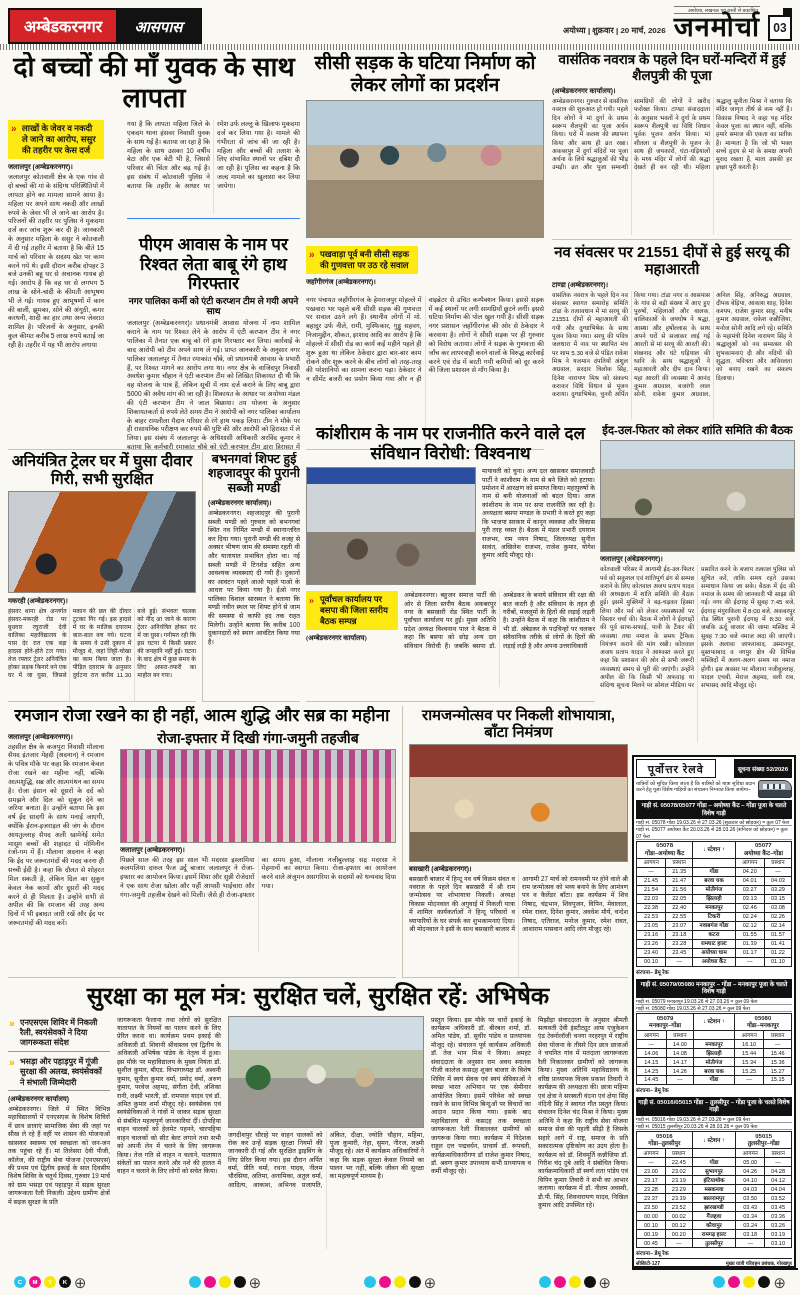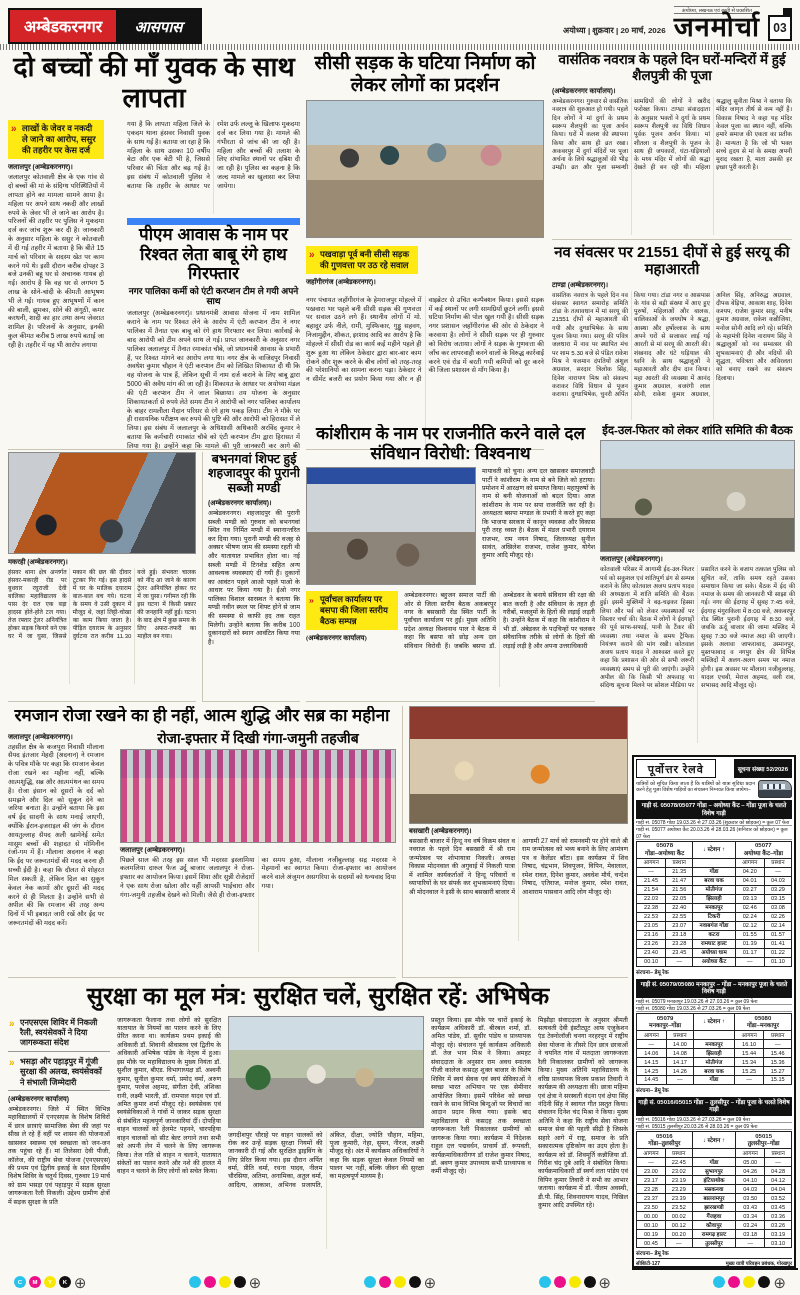--- a/index.html
+++ b/index.html
@@ -7,21 +7,21 @@
   body { font-family:"Liberation Sans","DejaVu Sans",sans-serif; }
   .page { position:relative; width:800px; height:1295px; background:#faf8f2; margin:0 auto; overflow:hidden; color:#1a1a1a; }
 
   
   .hdr { position:absolute; left:8px; top:6px; right:8px; height:36px; }
   .tabs { position:absolute; left:0; top:2px; display:flex; border:2px solid #111; }
   .tab-red { background:#d42427; color:#fff; font-weight:bold; font-size:16px; padding:5px 14px; }
   .tab-blk { background:#121212; color:#fff; font-weight:bold; font-size:15px; font-style:italic; padding:6px 18px; }
   .hdr-right { position:absolute; right:0; top:0; display:flex; align-items:flex-end; gap:8px; }
   .edition { font-size:8px; font-weight:bold; padding-bottom:6px; color:#222; }
-  .mast-wrap { text-align:center; }
+  .mast-wrap { text-align:right; }
   .tagline { font-size:5px; color:#333; border-top:1px solid #777; border-bottom:1px solid #777; padding:0 2px; }
   .mast { font-size:27px; font-weight:bold; letter-spacing:1px; line-height:1; color:#0d0d0d; font-family:"Liberation Serif","DejaVu Serif",serif; }
   .pageno { position:relative; width:24px; height:26px; border:2px solid #111; font-weight:bold; font-size:12px; display:flex; align-items:center; justify-content:center; background:#fff; }
   .pageno::before { content:""; position:absolute; right:-2px; top:-9px; width:9px; height:9px; background:#111; }
   .hatch { position:absolute; left:0; right:0; top:44px; height:6px;
     background:repeating-linear-gradient(90deg,#777 0 1px,transparent 1px 3px); }
 
   
   .sec { position:absolute; overflow:hidden; }
   .hl { font-weight:bold; text-align:center; line-height:1.15; color:#090909; }
@@ -119,21 +119,21 @@
   <div class="sec rule-b" style="left:8px; top:52px; width:292px; height:398px;">
     <div class="hl" style="font-size:27px; margin-bottom:6px;">दो बच्चों की माँ युवक के साथ लापता</div>
     <div style="display:flex; gap:23px;">
       <div style="width:96px; flex:none;">
         <div class="kick">लाखों के जेवर व नकदी ले जाने का आरोप, ससुर की तहरीर पर केस दर्ज</div>
         <div class="dl">जलालपुर (अम्बेडकरनगर)।</div>
         <div class="bd">जलालपुर कोतवाली क्षेत्र के एक गांव से दो बच्चों की मां के संदिग्ध परिस्थितियों में लापता होने का मामला सामने आया है। महिला पर अपने साथ नकदी और लाखों रुपये के जेवर भी ले जाने का आरोप है। परिजनों की तहरीर पर पुलिस ने मुकदमा दर्ज कर जांच शुरू कर दी है। जानकारी के अनुसार महिला के ससुर ने कोतवाली में दी गई तहरीर में बताया है कि बीते 15 मार्च को परिवार के सदस्य खेत पर काम करने गये थे। इसी दौरान करीब दोपहर 3 बजे उनकी बहू घर से अचानक गायब हो गई। आरोप है कि वह घर से लगभग 5 लाख के सोने-चांदी के कीमती आभूषण भी ले गई। गायब हुए आभूषणों में कान की बाली, झुमका, सोने की अंगूठी, कमर करधनी, शादी का हार तथा अन्य जेवरात शामिल है। परिजनों के अनुसार, इनकी कुल कीमत करीब 5 लाख रुपये बताई जा रही है। तहरीर में यह भी आरोप लगाया</div>
       </div>
       <div style="flex:1;">
         <div class="bd c2" style="height:94px; overflow:hidden;">गया है कि लापता महिला जिले के एकदम थाना हंसवर निवासी युवक के साथ गई है। बताया जा रहा है कि महिला के साथ उसका 10 वर्षीय बेटा और एक बेटी भी है, जिससे परिवार की चिंता और बढ़ गई है। इस संबंध में कोतवाली पुलिस ने बताया कि तहरीर के आधार पर रमेश उर्फ लल्लू के खिलाफ मुकदमा दर्ज कर लिया गया है। मामले की गंभीरता से जांच की जा रही है। महिला और बच्चों की तलाश के लिए संभावित स्थानों पर दबिश दी जा रही है। पुलिस का कहना है कि जल्द मामले का खुलासा कर लिया जायेगा।</div>
-        <div style="margin-top:4px; border-top:7px solid #3b82f6; padding-top:0;">
+        <div style="margin-top:4px; border-top:1px solid #3b82f6; padding-top:16px;">
           <div class="hl" style="font-size:17px;">पीएम आवास के नाम पर रिश्वत लेता बाबू रंगे हाथ गिरफ्तार</div>
           <div class="hl" style="font-size:9px; margin:2px 0 3px;">नगर पालिका कर्मी को एंटी करप्शन टीम ले गयी अपने साथ</div>
           <div class="bd" style="height:220px; overflow:hidden;">जलालपुर (अम्बेडकरनगर)। प्रधानमंत्री आवास योजना में नाम शामिल कराने के नाम पर रिश्वत लेने के आरोप में एंटी करप्शन टीम ने नगर पालिका में तैनात एक बाबू को रंगे हाथ गिरफ्तार कर लिया। कार्रवाई के बाद आरोपी को टीम अपने साथ ले गई। प्राप्त जानकारी के अनुसार नगर पालिका जलालपुर में तैनात रमाकांत चौबे, जो प्रधानमंत्री आवास के प्रभारी हैं, पर रिश्वत मांगने का आरोप लगा था। नगर क्षेत्र के वाजिदपुर निवासी अवधेश कुमार चौहान ने एंटी करप्शन टीम को लिखित शिकायत दी थी कि वह योजना के पात्र हैं, लेकिन सूची में नाम दर्ज कराने के लिए बाबू द्वारा 5000 की अवैध मांग की जा रही है। शिकायत के आधार पर अयोध्या मंडल की एंटी करप्शन टीम ने जाल बिछाया। तय योजना के अनुसार शिकायतकर्ता से रुपये लेते समय टीम ने आरोपी को नगर पालिका कार्यालय के बाहर रामलीला मैदान परिसर से रंगे हाथ पकड़ लिया। टीम ने मौके पर ही रासायनिक परीक्षण कर रुपये की पुष्टि की और आरोपी को हिरासत में ले लिया। इस संबंध में जलालपुर के अधिशासी अधिकारी अरविंद कुमार ने बताया कि कर्मचारी रमाकांत चौबे को एंटी करप्शन टीम द्वारा हिरासत में लिया गया है। उन्होंने कहा कि मामले की पूरी जानकारी कर आगे की कार्रवाई की जाएगी।</div>
         </div>
       </div>
     </div>
   </div>
 
   <div class="sec rule-b" style="left:306px; top:52px; width:238px; height:398px;">
     <div class="hl" style="font-size:19px; margin-bottom:4px;">सीसी सड़क के घटिया निर्माण को लेकर लोगों का प्रदर्शन</div>
@@ -153,20 +153,21 @@
     <div class="dl">(अम्बेडकरनगर कार्यालय)।</div>
     <div class="bd c3" style="font-size:6.2px; height:138px; overflow:hidden;">अम्बेडकरनगर। गुरुवार से वासंतिक नवरात्र की शुरुआत हो गयी। पहले दिन लोगों ने मां दुर्गा के प्रथम स्वरूप शैलपुत्री का पूजा अर्चन किया। घरों में कलश की स्थापना किया और साथ ही व्रत रखा। अकबरपुर में दुर्गा मंदिरों पर पूजा अर्चना के लिये श्रद्धालुओं की भीड़ उमड़ी। व्रत और पूजा सम्बन्धी सामग्रियों की लोगों ने खरीद फरोख्त किया। टाण्डा संवाददाता के अनुसार भक्तों ने दुर्गा के प्रथम स्वरूप शैलपुत्री का विधि विधान पूर्वक पूजन अर्चन किया। मां शीतला व शैलपुत्री के पूजन के साथ ही जयकारों, घंटा-घड़ियालों के मध्य मंदिर में लोगों की श्रद्धा देखते ही बन रही थी। महिला श्रद्धालु सुनीता मिश्रा ने बताया कि मंदिर जागृत तीर्थ से कम नहीं है। विकास निषाद ने कहा यह मंदिर केवल पूजा का स्थान नहीं, बल्कि हमारे समाज की एकता का प्रतीक है। मान्यता है कि जो भी भक्त सच्चे हृदय से मां के समक्ष अपनी मुराद रखता है, माता उसकी हर इच्छा पूरी करती है।</div>
     <div style="margin-top:4px; border-top:1px solid #c9c4b4; padding-top:3px;">
       <div class="hl" style="font-size:15px;">नव संवत्सर पर 21551 दीपों से हुई सरयू की महाआरती</div>
       <div class="dl">टाण्डा (अम्बेडकरनगर)।</div>
       <div class="bd c3" style="font-size:6.2px; height:160px; overflow:hidden;">वासंतिक नवरात्र के पहले दिन नव संवत्सर स्वागत समारोह समिति टांडा के तत्वावधान में मां सरयू की 21551 दीपों से महाआरती की गयी और दुग्धाभिषेक के साथ पूजन किया गया। सरयू की पवित्र जलधारा में नाव पर स्थापित मंच पर शाम 5.30 बजे से पंडित राकेश मिश्र ने यजमान दंपतियों अंशुल अग्रवाल, सरदार त्रिलोक सिंह, दिनेश नारायण मिश्र को संकल्प कराकर विधि विधान से पूजन कराया। दुग्धाभिषेक, चुनरी अर्पित किया गया। टांडा नगर व आसपास के गांव से बड़ी संख्या में आए हुए पुरुषों, महिलाओं और बालक, बालिकाओं के जयघोष ने श्रद्धा, आस्था और हर्षोल्लास के साथ अपने घरों से सजाकर लाई गई आरती से मां सरयू की आरती की। शंखनाद और घंटे घड़ियाल की ध्वनि के साथ श्रद्धालुओं ने महाआरती और दीप दान किया। महा आरती की व्यवस्था में आनंद कुमार अग्रवाल, बजरंगी लाल सोनी, राकेश कुमार अग्रवाल, अनिल सिंह, अनिरुद्ध अग्रवाल, दीपक बेड़िया, आकाश शाह, दिनेश कश्यप, राजेश कुमार साहू, मनीष कुमार अग्रवाल, राकेश कन्नौजिया, मनोज सोनी आदि लगे रहे। समिति के महामंत्री दिनेश नारायण सिंह ने श्रद्धालुओं को नव सम्वत्सर की शुभकामनाएं दी और नदियों की शुद्धता, पवित्रता और अविरलता को बनाए रखने का संकल्प दिलाया।</div>
     </div>
   </div>
 
   <div class="sec rule-b" style="left:8px; top:452px; width:188px; height:250px;">
+    <div class="hl" style="font-size:15.5px; margin-bottom:3px;">अनियंत्रित ट्रेलर घर में घुसा दीवार गिरी, सभी सुरक्षित</div>
     <div class="ph ph-truck"></div>
     <div class="dl" style="margin-top:3px;">मकरही (अम्बेडकरनगर)।</div>
     <div class="bd c3" style="font-size:6px; height:116px; overflow:hidden;">हंसवर थाना क्षेत्र अन्तर्गत हंसवर-मकरही रोड पर बुधवार रघुराजी देवी बालिका महाविद्यालय के पास देर रात एक बड़ा हादसा होते-होते टल गया। तेज रफ्तार ट्रेलर अनियंत्रित होकर सड़क किनारे बने एक घर में जा घुसा, जिससे मकान की छत की दीवार टूटकर गिर गई। इस हादसे में घर के मालिक दयाराम बाल-बाल बच गये। घटना के समय वे उसी दुकान में मौजूद थे, जहां लिट्टी-चोखा का काम किया जाता है। पीड़ित दयाराम के अनुसार दुर्घटना रात करीब 11.30 बजे हुई। संभवतः चालक को नींद आ जाने के कारण ट्रेलर अनियंत्रित होकर घर में जा घुसा। गनीमत रही कि इस घटना में किसी प्रकार की जनहानि नहीं हुई। घटना के बाद क्षेत्र में कुछ समय के लिए अफरा-तफरी का माहौल बन गया।</div>
   </div>
 
   <div class="sec rule-b" style="left:202px; top:452px; width:98px; height:250px; border-left:1px solid #c9c4b4; padding-left:5px;">
     <div class="hl" style="font-size:12.5px; margin-bottom:3px;">बभनगवां शिफ्ट हुई शहजादपुर की पुरानी सब्जी मण्डी</div>
     <div class="dl">(अम्बेडकरनगर कार्यालय)।</div>
     <div class="bd" style="font-size:6.4px; height:190px; overflow:hidden;">अम्बेडकरनगर। शहजादपुर की पुरानी सब्जी मण्डी को गुरुवार को बभनगवां स्थित नव निर्मित मण्डी में स्थानान्तरित कर दिया गया। पुरानी मण्डी की वजह से अक्सर भीषण जाम की समस्या रहती थी और यातायात प्रभावित होता था। नई सब्जी मण्डी में टिनशेड सहित अन्य आवश्यक व्यवस्थाएं दी गयी हैं। दुकानों का आवंटन पहले आओ पहले पाओ के आधार पर किया गया है। ईओ नगर पालिका विशाल सारस्वत ने बताया कि मण्डी नवीन स्थल पर शिफ्ट होने से जाम की समस्या से काफी हद तक राहत मिलेगी। उन्होंने बताया कि करीब 100 दुकानदारों को स्थान आवंटित किया गया है।</div>
   </div>
@@ -205,20 +206,21 @@
       <div style="flex:1;">
         <div class="hl" style="font-size:14px; margin-bottom:3px;">रोजा-इफ्तार में दिखी गंगा-जमुनी तहजीब</div>
         <div class="ph ph-iftar"></div>
         <div class="dl" style="margin-top:2px;">जलालपुर (अम्बेडकरनगर)।</div>
         <div class="bd c2" style="height:96px; overflow:hidden;">पिछले साल की तरह इस साल भी मदरसा इस्लामिया कलमलिया दारुल फैज उर्दू बाजार जलालपुर ने रोजा-इफ्तार का आयोजन किया। इसमें शिया और सुन्नी रोजेदारों ने एक साथ रोजा खोला और यहीं आपसी भाईचारा और गंगा-जमुनी तहजीब देखने को मिली। जैसे ही रोजा-इफ्तार का समय हुआ, मौलाना नजीबुल्लाह सद्र मदरसा ने मेहमानों का स्वागत किया। रोजा-इफ्तार का आयोजन करने वाले अंजुमन असगरिया के सदस्यों को धन्यवाद दिया गया।</div>
       </div>
     </div>
   </div>
 
   <div class="sec rule-b" style="left:402px; top:706px; width:226px; height:272px; border-left:1px solid #c9c4b4; padding-left:6px;">
+    <div class="hl" style="font-size:15px; margin-bottom:3px;">रामजन्मोत्सव पर निकली शोभायात्रा, बाँटा निमंत्रण</div>
     <div class="ph ph-yatra"></div>
     <div class="dl" style="margin-top:2px;">बसखारी (अम्बेडकरनगर)।</div>
     <div class="bd c2" style="font-size:6.3px; height:104px; overflow:hidden;">बसखारी बाजार में हिन्दू नव वर्ष विक्रम संवत व नवराज के पहले दिन बसखारी में श्री राम जन्मोत्सव पर शोभायात्रा निकली। अध्यक्ष विकास मोदनवाल की अगुवाई में निकली यात्रा में शामिल कार्यकर्ताओं ने हिन्दू परिवारों व व्यापारियों के घर संपर्क कर शुभकामनाएं दिया। श्री मोदनवाल ने इसी के साथ बसखारी बाजार में आगामी 27 मार्च को रामनवमी पर होने वाले श्री राम जन्मोत्सव को भव्य बनाने के लिए आमंत्रण पत्र व कैलेंडर बाँटा। इस कार्यक्रम में शिव निषाद, चंद्रभान, शिवपूजन, विपिन, मेवालाल, रमेश रावत, दिनेश कुमार, अवधेश मौर्य, चन्देश निषाद, एतिराज, मनोज कुमार, रमेश रावत, आशाराम पासवान आदि लोग मौजूद रहे।</div>
   </div>
 
   <div class="rail">
     <div class="rail-head">
       <div class="rail-brand">पूर्वोत्तर रेलवे</div>
       <div class="rail-notice">सूचना संख्या 52/2026</div>
     </div>

